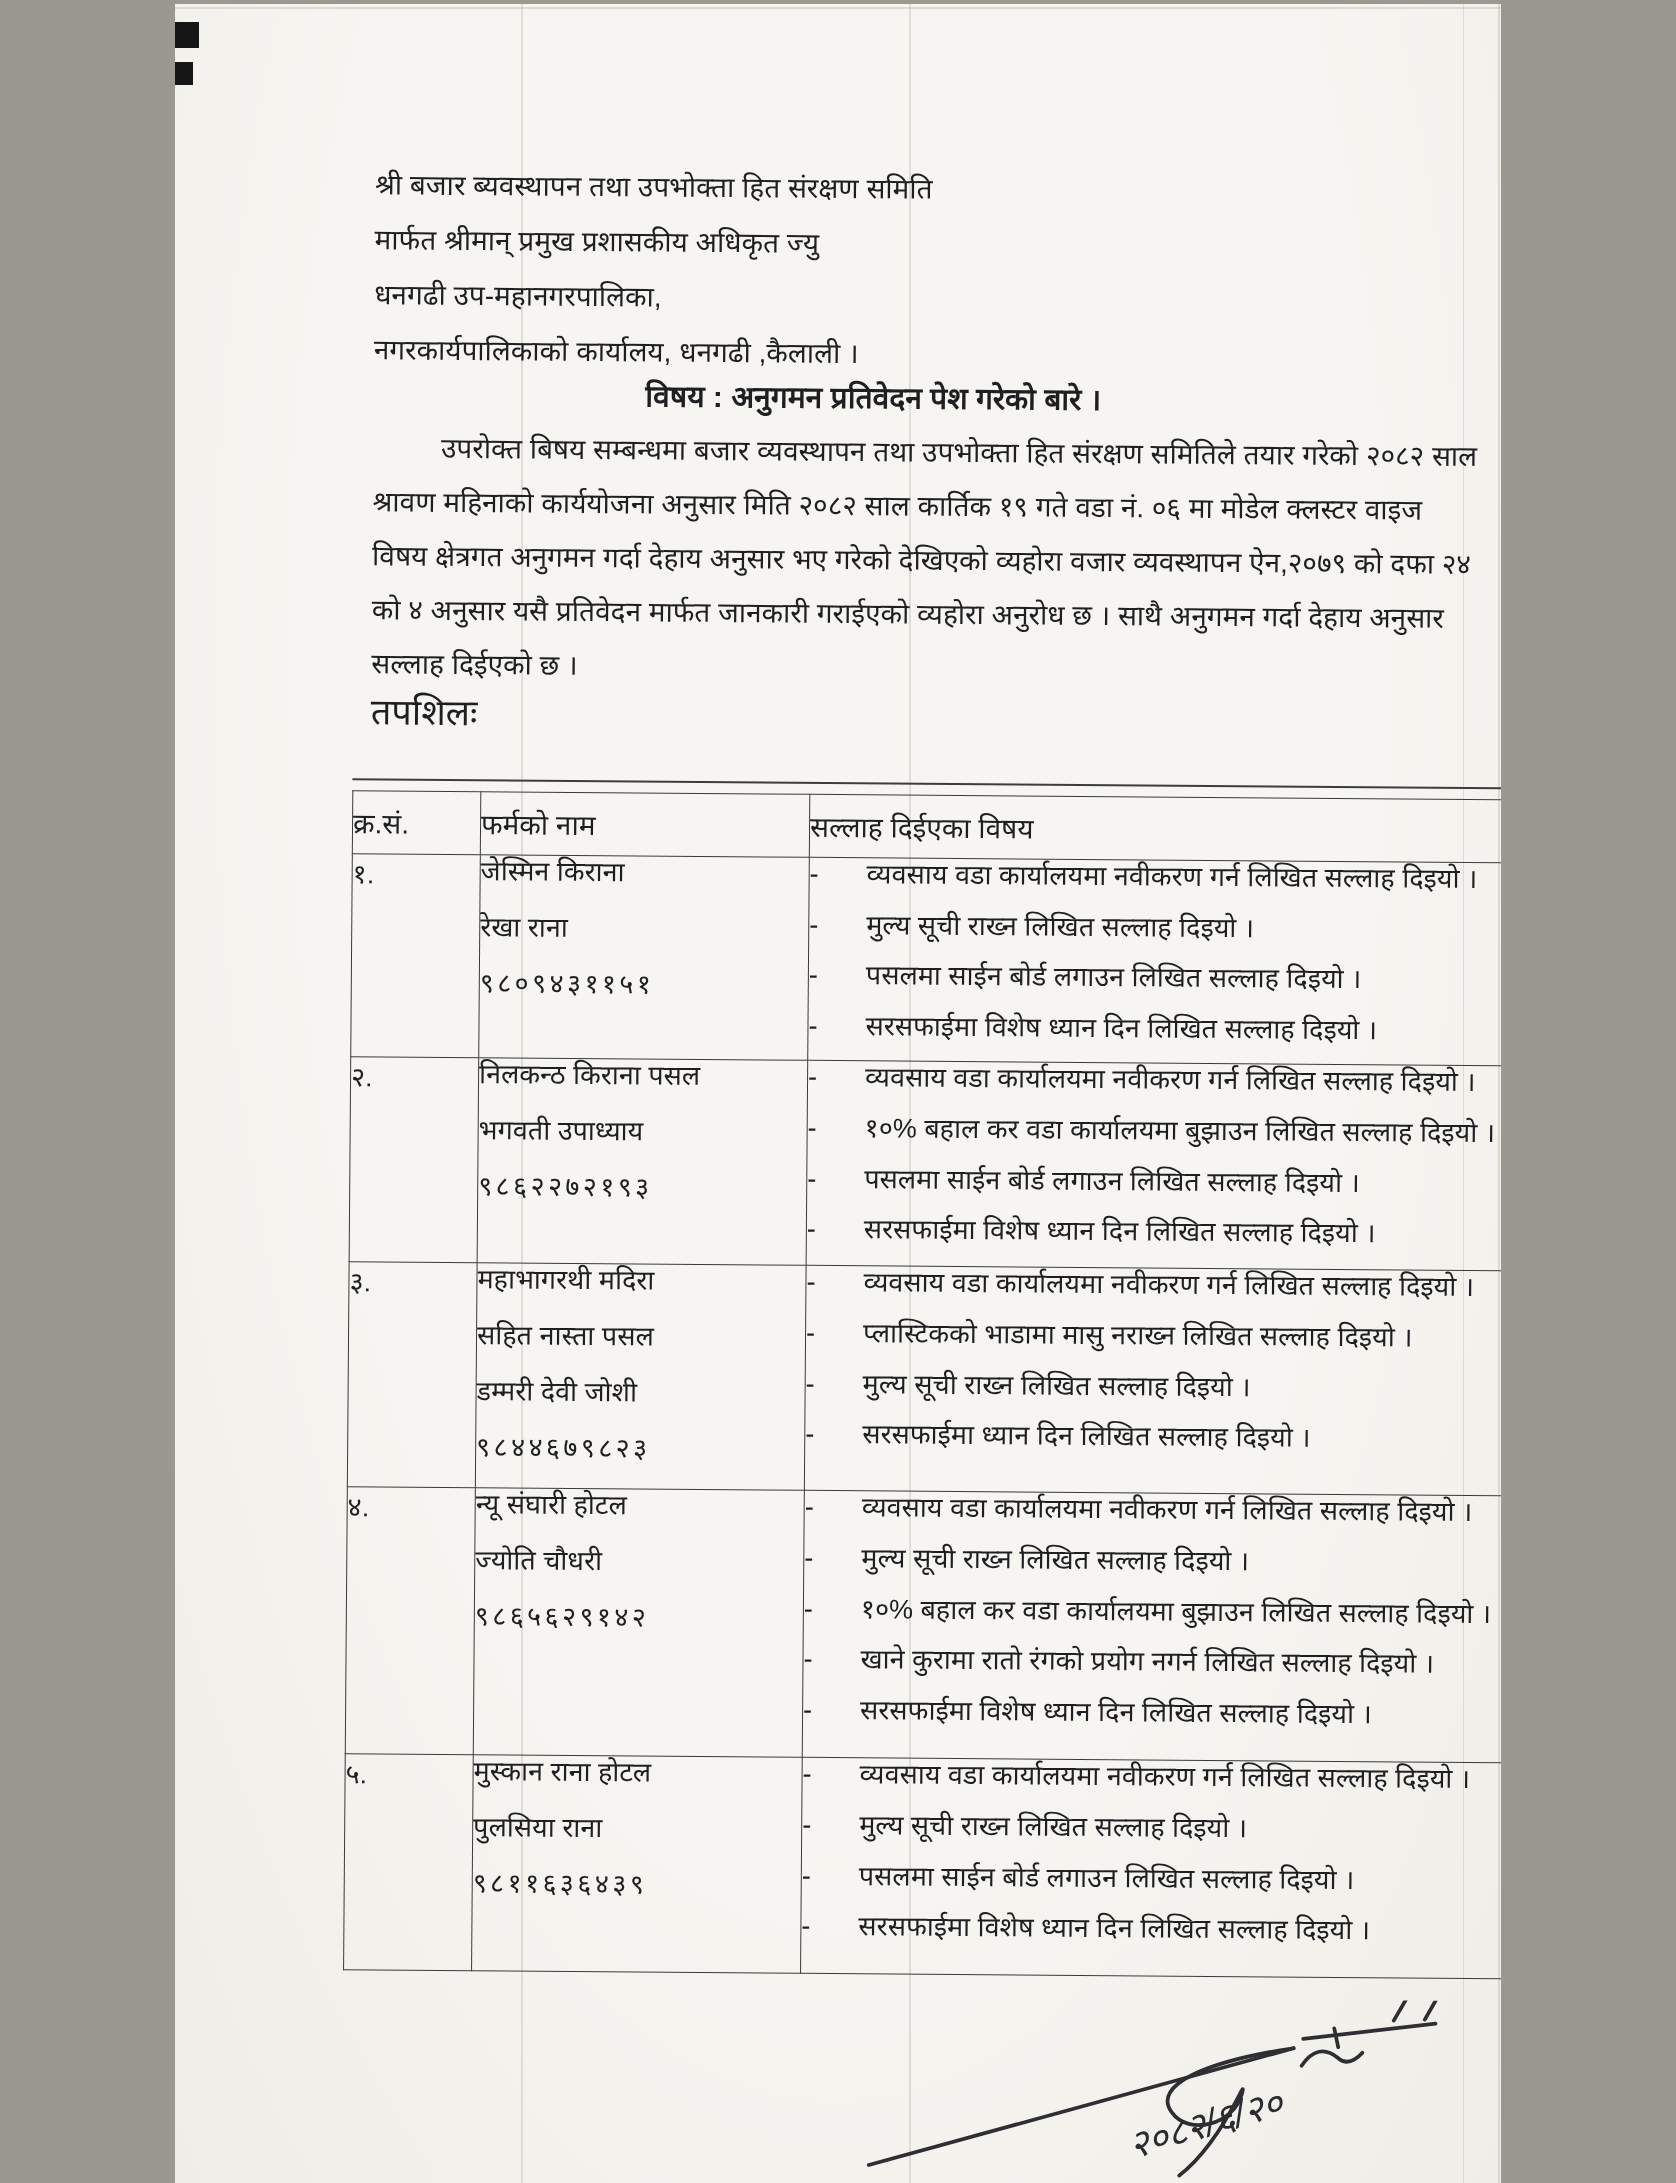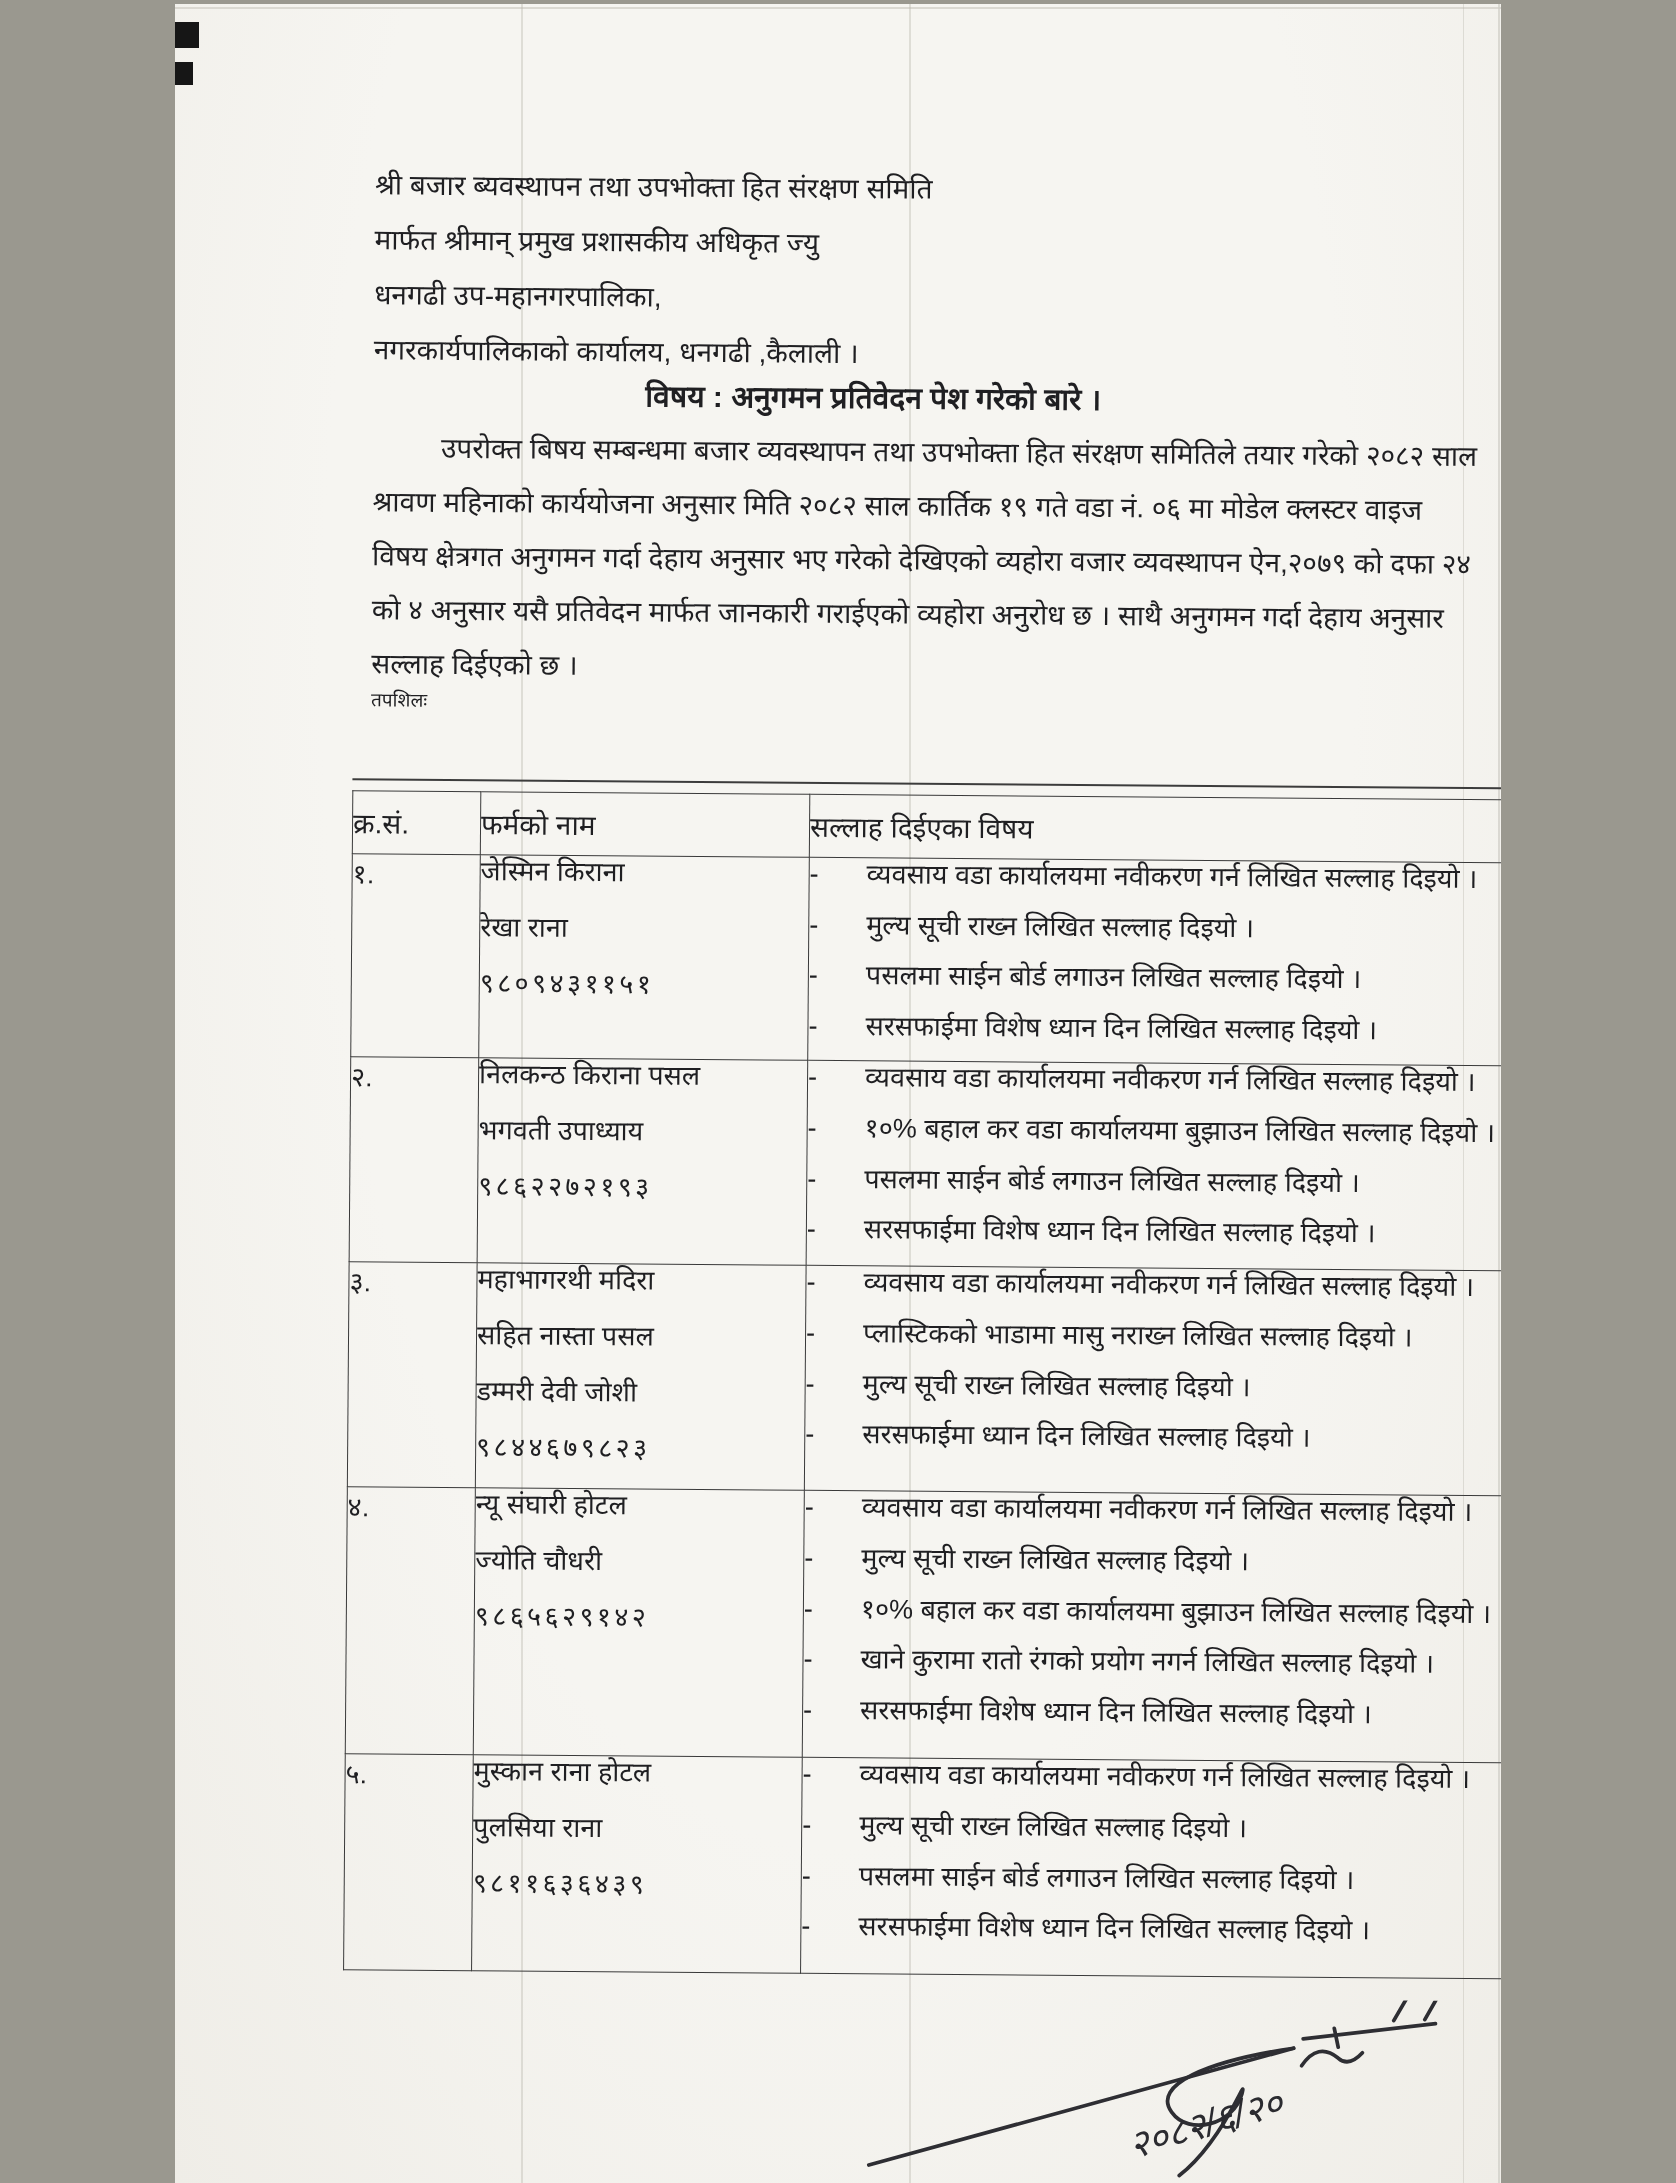--- a/index.html
+++ b/index.html
@@ -22,21 +22,21 @@
   .mark3{left:1666px;top:61px;width:10px;height:32px;}
   .streak{position:absolute;top:0;width:2px;height:100%;background:rgba(185,182,172,.38);}
   .s1{left:346px;} .s2{left:734px;} .s3{left:1288px;width:1.4px;}
   
   .addr{position:absolute;left:195px;top:157px;font-size:28px;line-height:55px;white-space:nowrap;}
   .subject{position:absolute;left:467px;top:372px;font-size:30px;font-weight:bold;white-space:nowrap;}
   
   .bodytext{position:absolute;left:195px;top:421px;font-size:28px;line-height:54px;width:1352px;}
   .bodytext .bl{white-space:nowrap;}
   .bodytext .bl.first{padding-left:68px;}
-  .details{position:absolute;left:195px;top:686px;font-size:19px;}
+  .details{position:absolute;left:195px;top:686px;font-size:36px;}
   
   .topline{position:absolute;left:177px;top:778px;width:1490px;height:2px;background:#3c3c3c;}
   table.rep{
     position:absolute;left:177px;top:790px;width:1490px;
     border-collapse:collapse;table-layout:fixed;
     font-size:27px;
   }
   table.rep td,table.rep th{
     border:1.7px solid #3a3a3a;
     vertical-align:top;

